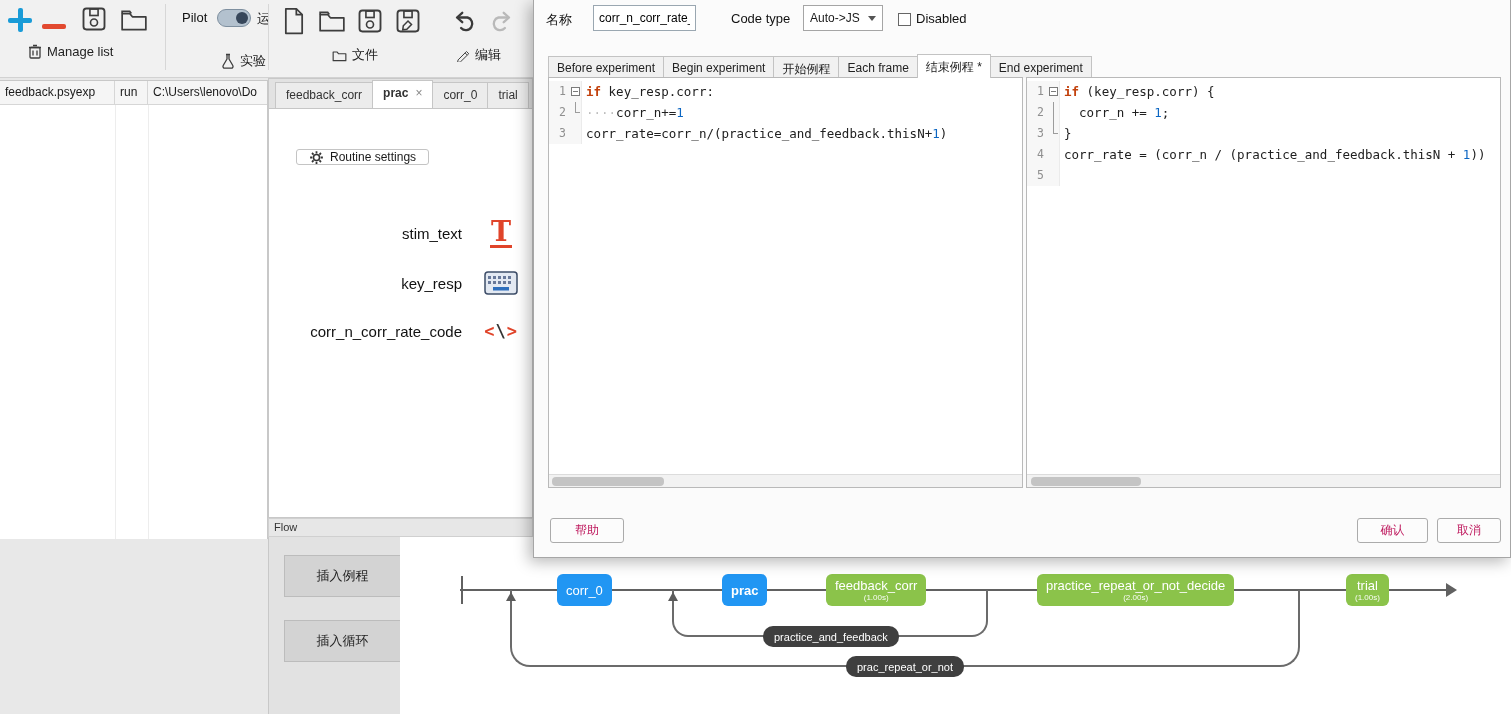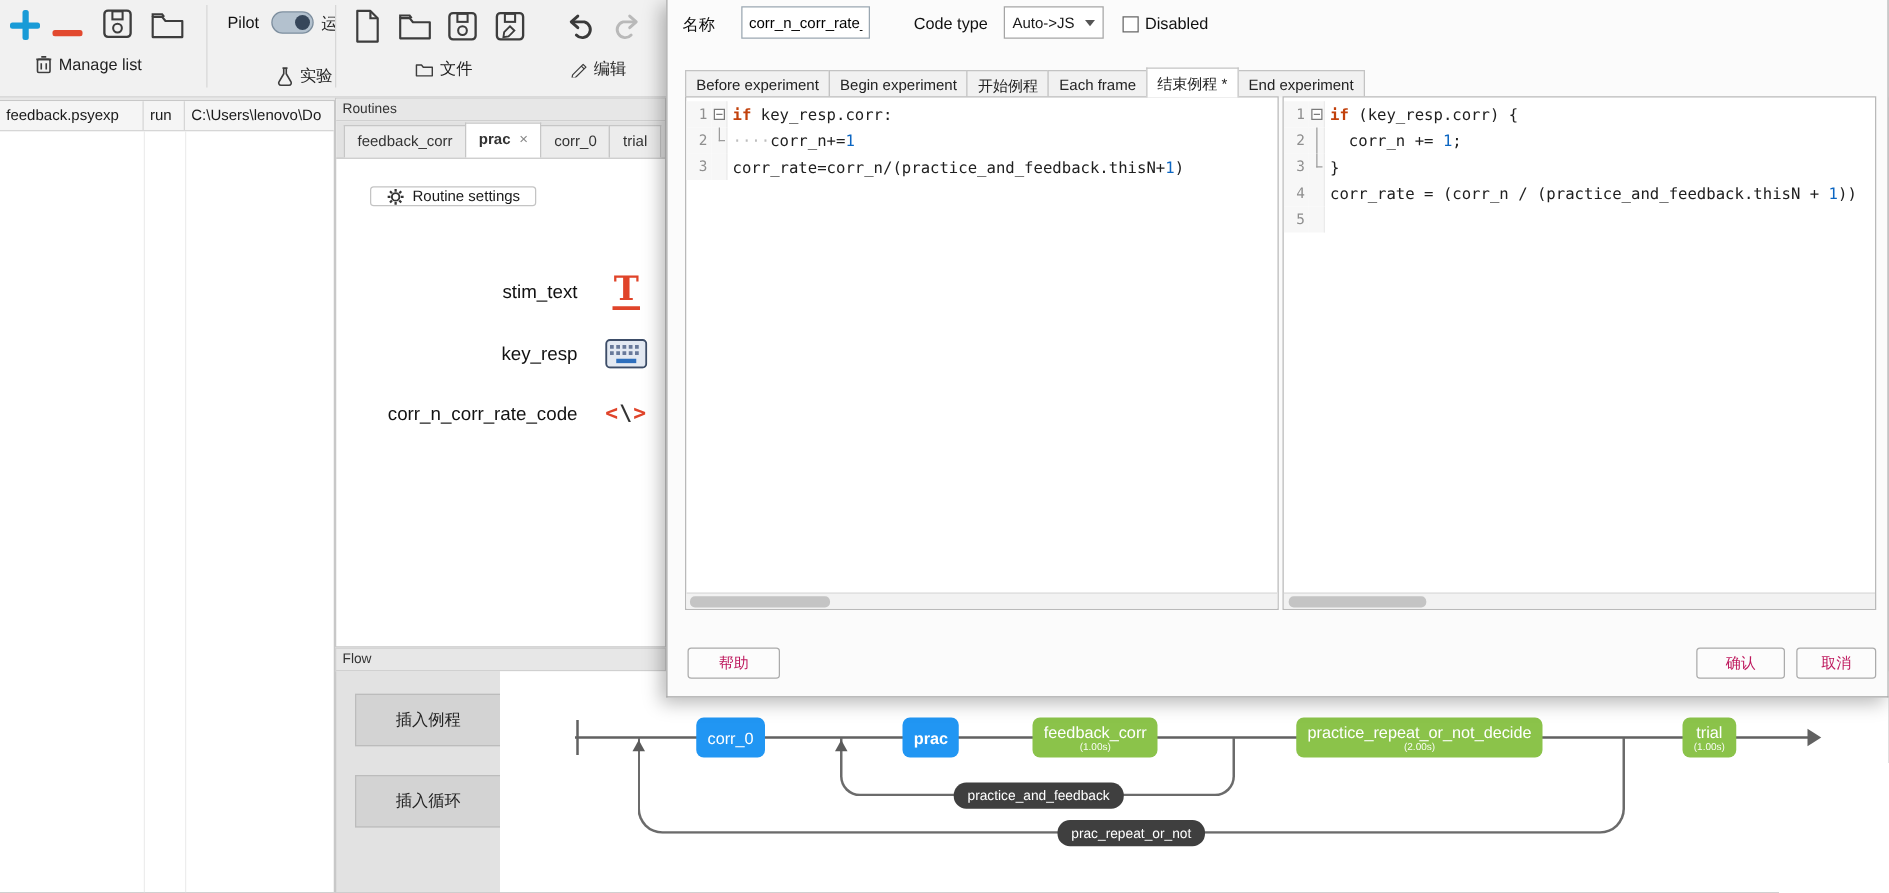--- a/index.html
+++ b/index.html
@@ -13,21 +13,21 @@
   .plus-glyph { position:relative; width:24px; height:24px; display:inline-block; }
   .plus-glyph::before { content:""; position:absolute; left:0; top:10px; width:24px; height:5px; background:#199bd7; border-radius:2px; }
   .plus-glyph::after { content:""; position:absolute; left:10px; top:0; width:5px; height:24px; background:#199bd7; border-radius:2px; }
   .minus-glyph { display:inline-block; width:24px; height:5px; background:#e2492f; border-radius:2px; }
   .tb-label-row { position:absolute; display:flex; align-items:center; gap:5px; font-size:13px; color:#222; }
   .toggle { position:absolute; width:34px; height:18px; border-radius:9px; background:#b3c1ce; border:1px solid #7e8f9f; cursor:pointer; }
   .toggle .knob { position:absolute; right:2px; top:2px; width:12px; height:12px; border-radius:50%; background:#36465a; }
   .run-cn { position:absolute; font-size:13px; color:#222; overflow:hidden; white-space:nowrap; }
 
   
-  .left-panel { position:absolute; left:0; top:80px; width:268px; height:634px; background:#fff; border-top:1px solid #c8c8c8; border-right:1px solid #c8c8c8; }
+  .left-panel { position:absolute; left:0; top:80px; width:268px; height:459px; background:#fff; border-top:1px solid #c8c8c8; border-right:1px solid #c8c8c8; }
   .exp-header { position:absolute; left:0; top:0; width:100%; height:24px; display:flex; background:#f5f5f5; border-bottom:1px solid #d6d6d6; font-size:12px; }
   .exp-cell { border-right:1px solid #d6d6d6; padding:4px 5px 0 5px; overflow:hidden; white-space:nowrap; }
   .colline { position:absolute; top:24px; bottom:0; width:1px; background:#ededed; }
 
   
   .routines-panel { position:absolute; left:268px; top:78px; width:265px; height:440px; background:#fff; border:1px solid #c8c8c8; }
   .panel-title { height:18px; background:#e7e7e7; border-bottom:1px solid #d0d0d0; font-size:11px; color:#333; padding:2px 0 0 5px; }
   .rtabs { height:30px; background:#e2e2e2; border-bottom:1px solid #c6c6c6; display:flex; align-items:flex-end; padding-left:6px; }
   .rtab { height:26px; padding:5px 10px 0 10px; font-size:12px; color:#333; border:1px solid #c6c6c6; border-bottom:none; background:#ececec; margin-right:-1px; white-space:nowrap; cursor:pointer; }
   .rtab.active { background:#fff; font-weight:bold; height:28px; display:flex; gap:7px; }
@@ -188,21 +188,20 @@
     <div class="exp-header">
       <div class="exp-cell" style="width:115px;">feedback.psyexp</div>
       <div class="exp-cell" style="width:33px;">run</div>
       <div class="exp-cell" style="flex:1;border-right:none;">C:\Users\lenovo\Do</div>
     </div>
     <div class="colline" style="left:115px;"></div>
     <div class="colline" style="left:148px;"></div>
   </div>
 
   <div class="routines-panel">
-    <div class="panel-title">Routines</div>
     <div class="rtabs">
       <div class="rtab">feedback_corr</div>
       <div class="rtab active">
         <span>prac</span>
         <span class="closex">×</span>
       </div>
       <div class="rtab">corr_0</div>
       <div class="rtab">trial</div>
     </div>
 

